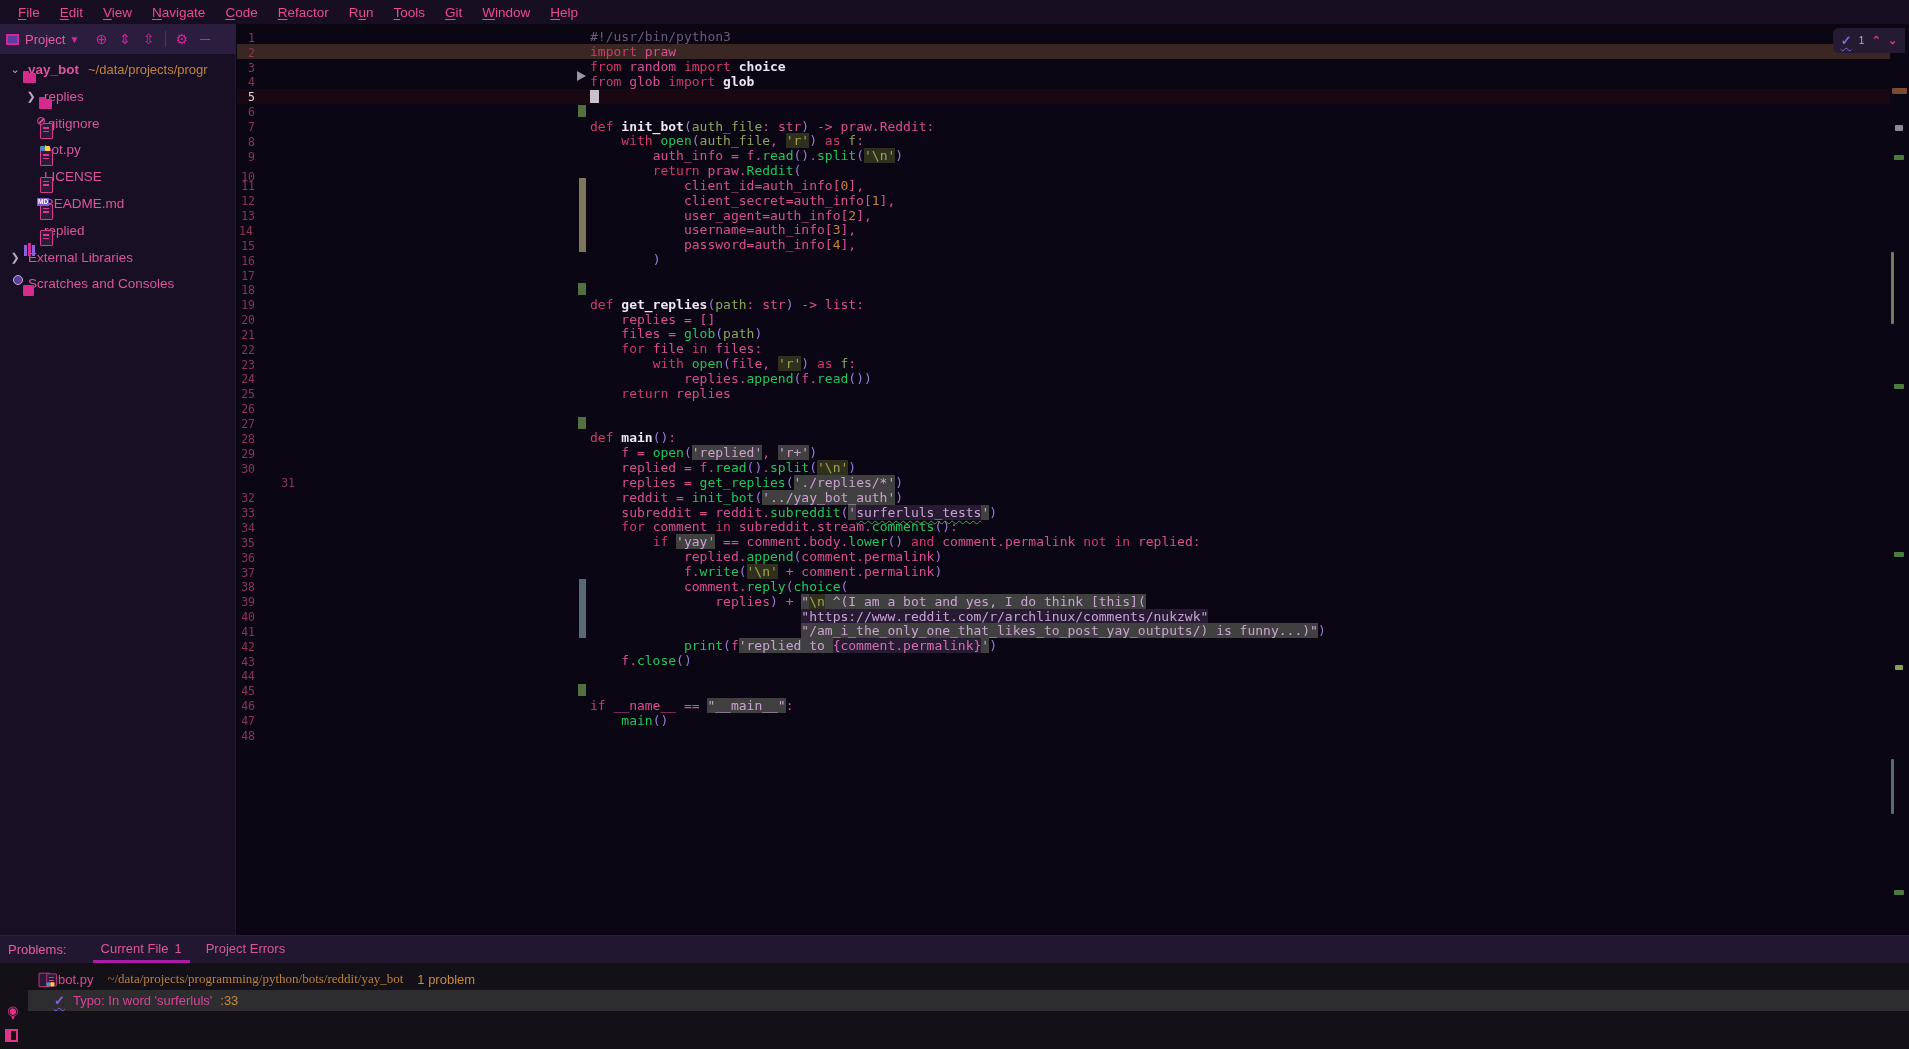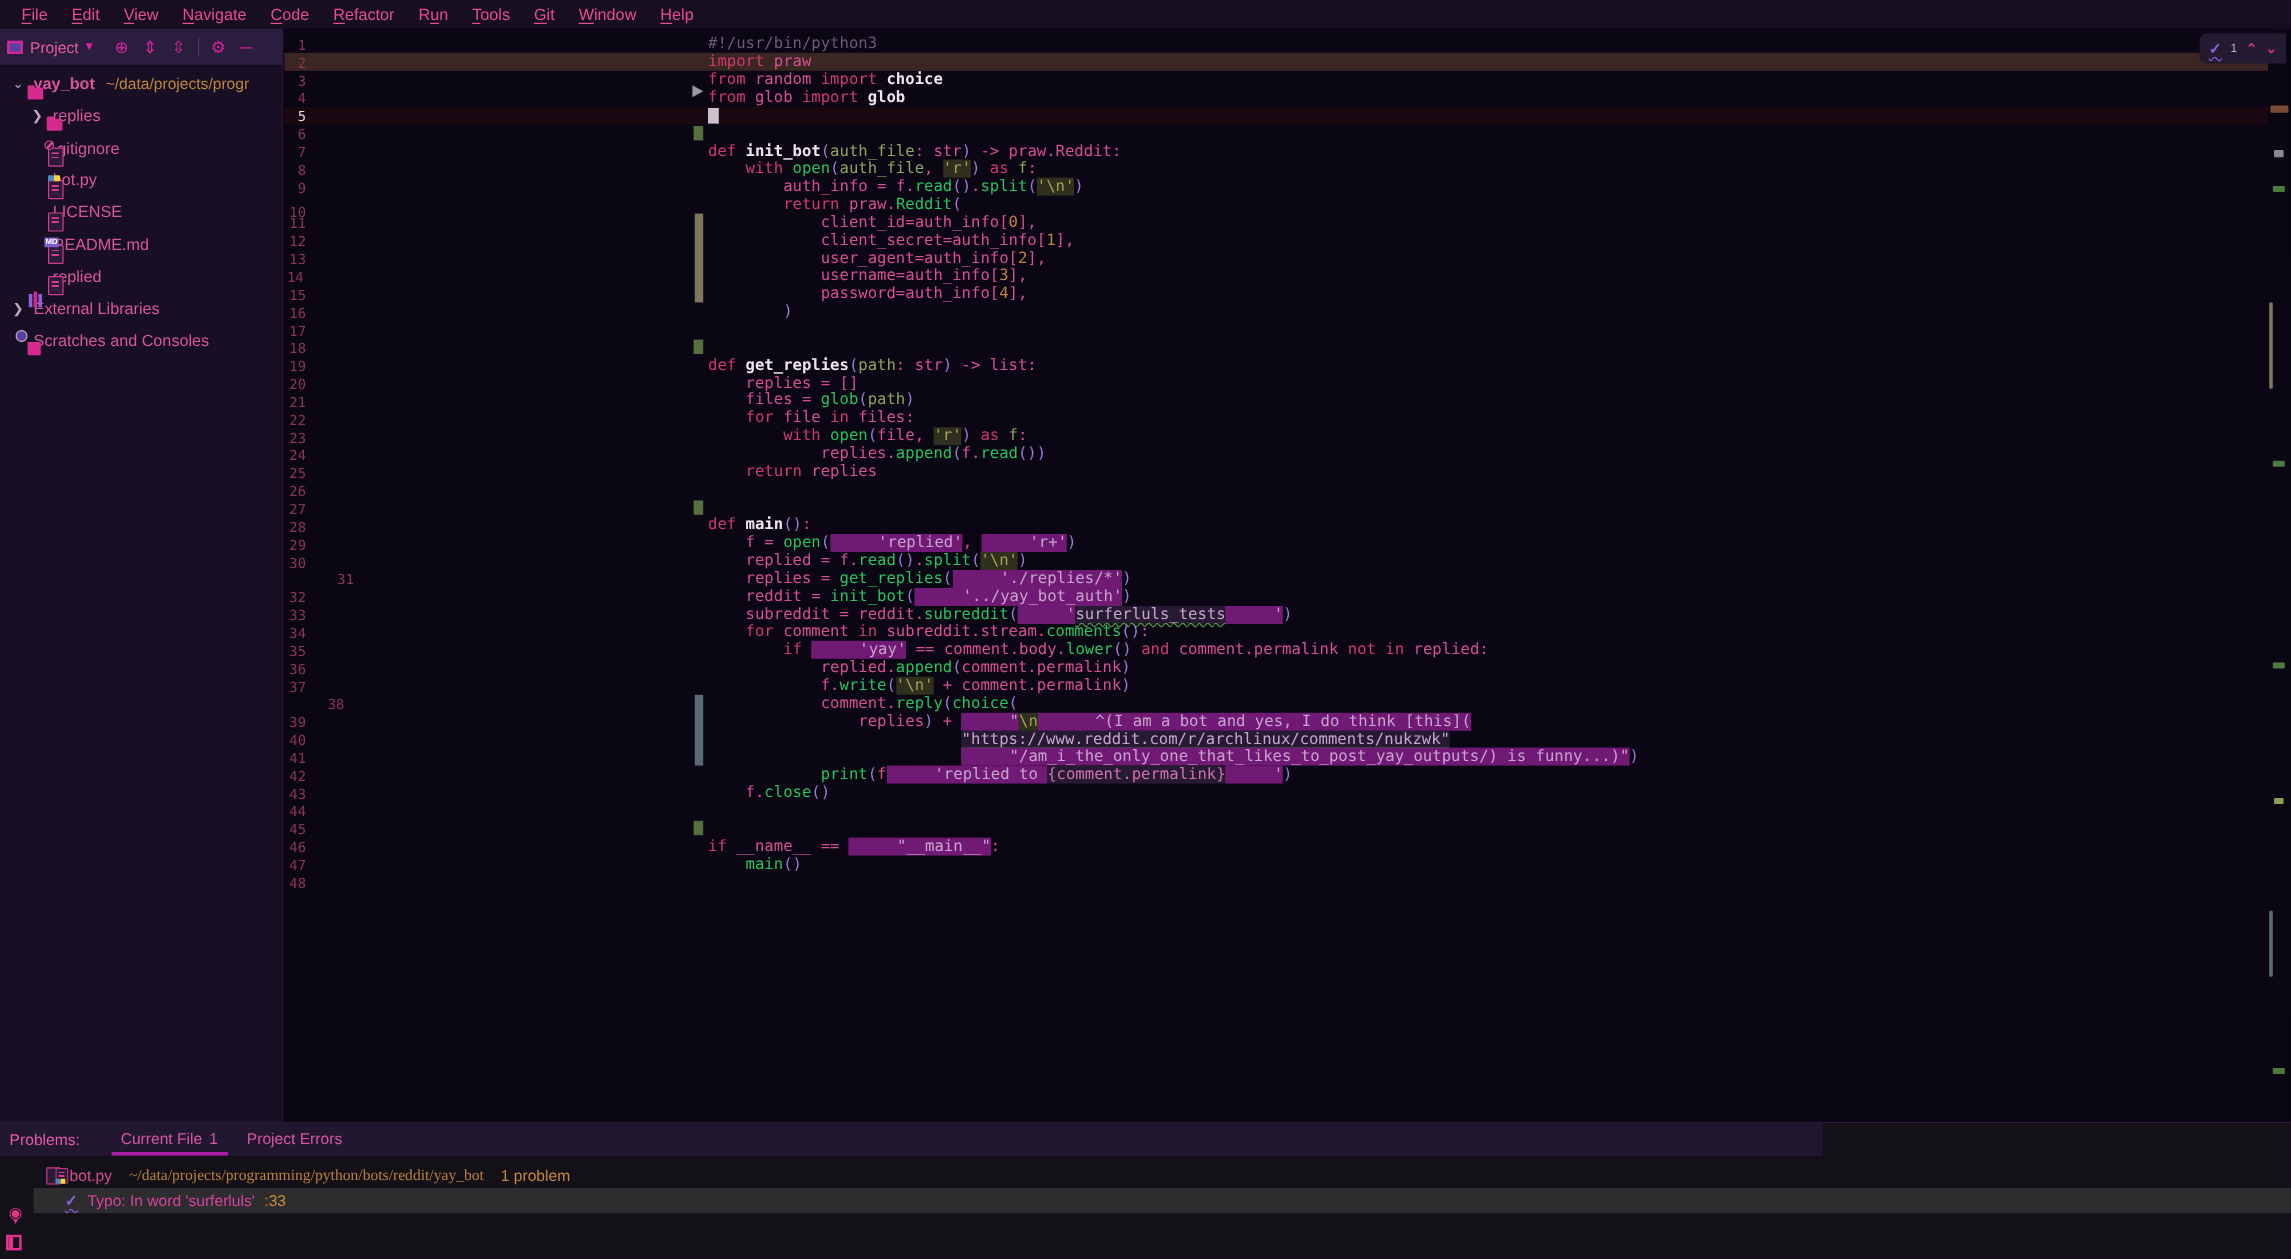--- a/index.html
+++ b/index.html
@@ -67,21 +67,21 @@
                font-family:"DejaVu Sans Mono", monospace; font-size:13px; line-height:15px; }
   .tk-com { color:#6e5a78; }
   .tk-k   { color:#d13a6e; }
   .tk-v   { color:#d94f93; }
   .tk-op  { color:#d94f93; }
   .tk-def { color:#eee6f4; font-weight:bold; }
   .tk-call{ color:#22c55e; }
   .tk-par { color:#8fa55b; }
   .tk-num { color:#c8823c; }
   .tk-pp  { color:#9a7ad8; }
-  .tk-s   { color:#c9a3cf; background:#701a75;padding-left:40px; }
+  .tk-s   { color:#c9a3cf; background:#404040; }
   .tk-sv  { color:#d66fb0; background:#261b33; }
   .tk-se  { color:#a3a34e; background:#30301f; }
   .tk-typo{ color:#c9a3cf; background:#261b33; text-decoration:underline wavy #4f9f3f 1px; text-underline-offset:3px; }
   .tk-link{ color:#c9a3cf; background:#261b33; text-decoration:underline solid #4f9f3f 1.5px; text-underline-offset:3px; }
   #caret { position:absolute; left:353px; width:9px; height:13px; background:#c9c2cc; }
   #gutter-triangle { position:absolute; width:0; height:0;
       border-left:9px solid #9a97a2; border-top:5px solid transparent; border-bottom:5px solid transparent; }
   .chg-block { position:absolute; width:8px; background:#55703f; }
   .chg-bar-olive { position:absolute; width:7px; background:#7e775b; }
   .chg-bar-slate { position:absolute; width:7px; background:#5a6a72; }
@@ -95,21 +95,21 @@
   .insp-count { color:#b8b3c0; font-size:10px; }
   .insp-arrow { color:#e0338a; font-size:11px; font-weight:bold; }
 
   
   #stripe { position:absolute; left:1890px; top:24px; width:19px; height:911px; }
   .stripe-mark { position:absolute; border-radius:1px; }
 
   
   #problems { position:absolute; left:0; top:935px; width:1909px; height:114px;
               background:#141018; border-top:1px solid #2a1d3a; }
-  #problems-tabs { position:absolute; left:0; top:0; width:1519px; height:27px; background:#221731;
+  #problems-tabs { position:absolute; left:0; top:0; width:1909px; height:27px; background:#221731;
                    display:flex; align-items:center; padding-left:8px; }
   #problems-title { color:#e85aa2; font-size:13px; margin-right:22px; }
   .ptab { position:relative; color:#d9569c; font-size:13px; padding:5px 12px 7px; }
   .ptab .cnt { margin-left:6px; }
   .ptab.sel:after { content:""; position:absolute; left:4px; right:4px; bottom:0; height:3px; background:#a81ca8; }
   #problems-toolbar { position:absolute; left:0; top:27px; width:28px; bottom:0; }
   .ptool { position:absolute; left:5px; width:16px; text-align:center; }
   .ptool-eye { color:#e0338a; font-size:13px; }
   .ptool-eye small { display:block; font-size:7px; margin-top:-4px; color:#e0338a; }
   .ptool-split { width:13px; height:13px; border:2px solid #e0338a; position:relative; }
@@ -277,21 +277,21 @@
       <div class="gutter-num" style="top: 482.1px;">33</div>
       <div class="code-line" style="top: 480.6px;"><span class="tk-op">    </span><span class="tk-v">subreddit</span><span class="tk-op"> = </span><span class="tk-v">reddit</span><span class="tk-op">.</span><span class="tk-call">subreddit</span><span class="tk-pp">(</span><span class="tk-s">'</span><span class="tk-typo">surferluls_tests</span><span class="tk-s">'</span><span class="tk-pp">)</span></div>
       <div class="gutter-num" style="top: 496.95px;">34</div>
       <div class="code-line" style="top: 495.45px;"><span class="tk-op">    </span><span class="tk-k">for </span><span class="tk-v">comment </span><span class="tk-k">in </span><span class="tk-v">subreddit</span><span class="tk-op">.</span><span class="tk-v">stream</span><span class="tk-op">.</span><span class="tk-call">comments</span><span class="tk-pp">()</span><span class="tk-op">:</span></div>
       <div class="gutter-num" style="top: 511.8px;">35</div>
       <div class="code-line" style="top: 510.3px;"><span class="tk-op">        </span><span class="tk-k">if </span><span class="tk-s">'yay'</span><span class="tk-op"> == </span><span class="tk-v">comment</span><span class="tk-op">.</span><span class="tk-v">body</span><span class="tk-op">.</span><span class="tk-call">lower</span><span class="tk-pp">()</span><span class="tk-k"> and </span><span class="tk-v">comment</span><span class="tk-op">.</span><span class="tk-v">permalink</span><span class="tk-k"> not in </span><span class="tk-v">replied</span><span class="tk-op">:</span></div>
       <div class="gutter-num" style="top: 526.65px;">36</div>
       <div class="code-line" style="top: 525.15px;"><span class="tk-op">            </span><span class="tk-v">replied</span><span class="tk-op">.</span><span class="tk-call">append</span><span class="tk-pp">(</span><span class="tk-v">comment</span><span class="tk-op">.</span><span class="tk-v">permalink</span><span class="tk-pp">)</span></div>
       <div class="gutter-num" style="top: 541.5px;">37</div>
       <div class="code-line" style="top: 540px;"><span class="tk-op">            </span><span class="tk-v">f</span><span class="tk-op">.</span><span class="tk-call">write</span><span class="tk-pp">(</span><span class="tk-se">'\n'</span><span class="tk-op"> + </span><span class="tk-v">comment</span><span class="tk-op">.</span><span class="tk-v">permalink</span><span class="tk-pp">)</span></div>
-      <div class="gutter-num" style="top: 556.35px; margin-left: 32px;">38</div>
+      <div class="gutter-num" style="top: 556.35px;">38</div>
       <div class="code-line" style="top: 554.85px;"><span class="tk-op">            </span><span class="tk-v">comment</span><span class="tk-op">.</span><span class="tk-call">reply</span><span class="tk-pp">(</span><span class="tk-call">choice</span><span class="tk-pp">(</span></div>
       <div class="gutter-num" style="top: 571.2px;">39</div>
       <div class="code-line" style="top: 569.7px;"><span class="tk-op">                </span><span class="tk-v">replies</span><span class="tk-pp">)</span><span class="tk-op"> + </span><span class="tk-s">"</span><span class="tk-se">\n</span><span class="tk-s"> ^(I am a bot and yes, I do think [this](</span></div>
       <div class="gutter-num" style="top: 586.05px;">40</div>
       <div class="code-line" style="top: 584.55px;"><span class="tk-op">                           </span><span class="tk-link">"https://www.reddit.com/r/archlinux/comments/nukzwk"</span></div>
       <div class="gutter-num" style="top: 600.9px;">41</div>
       <div class="code-line" style="top: 599.4px;"><span class="tk-op">                           </span><span class="tk-s">"/am_i_the_only_one_that_likes_to_post_yay_outputs/) is funny...)"</span><span class="tk-pp">)</span></div>
       <div class="gutter-num" style="top: 615.75px;">42</div>
       <div class="code-line" style="top: 614.25px;"><span class="tk-op">            </span><span class="tk-call">print</span><span class="tk-pp">(</span><span class="tk-v">f</span><span class="tk-s">'replied to </span><span class="tk-sv">{comment.permalink}</span><span class="tk-s">'</span><span class="tk-pp">)</span></div>
       <div class="gutter-num" style="top: 630.6px;">43</div>

